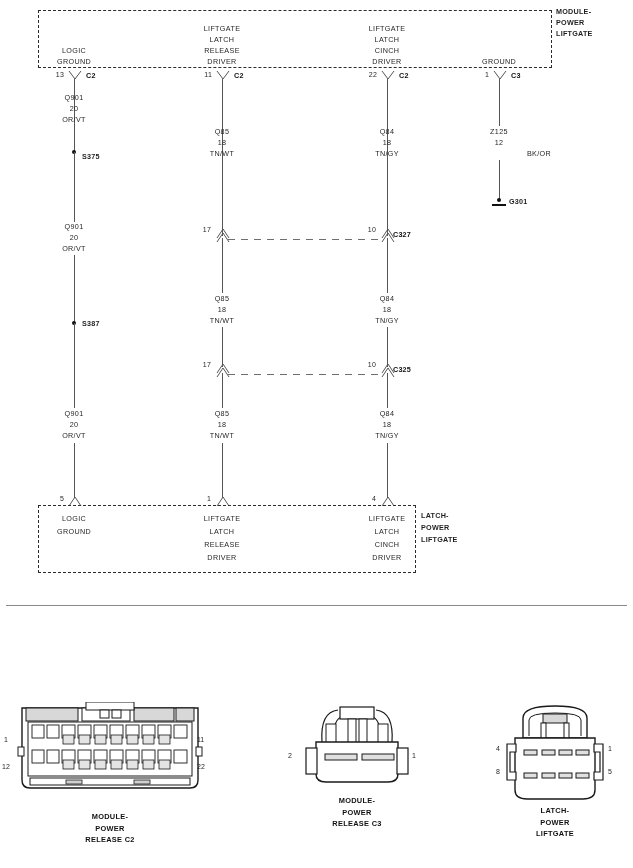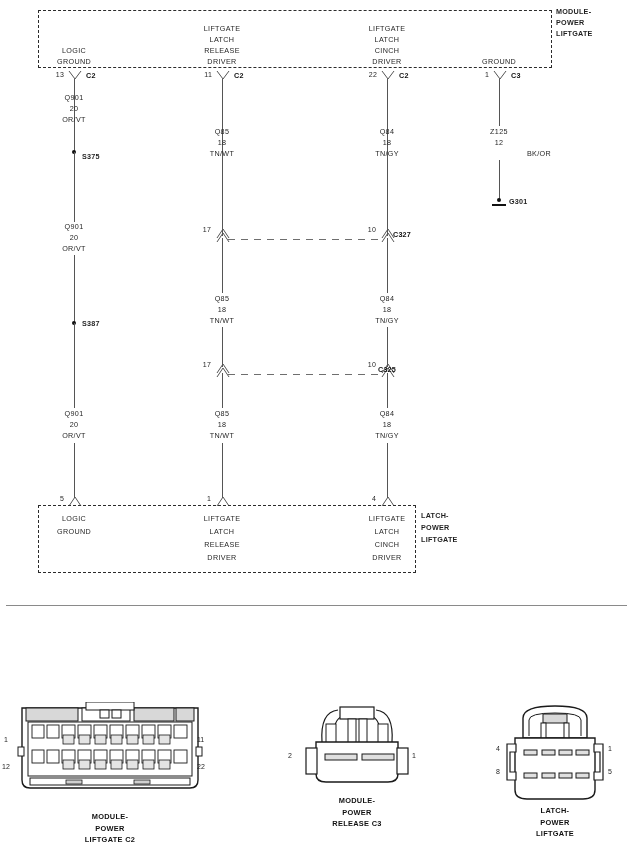--- a/index.html
+++ b/index.html
@@ -177,21 +177,21 @@
     <path d="M3 12 L9 3 L15 12" fill="none" stroke="#555" stroke-width="1"></path>
     <path d="M3 16 L9 7 L15 16" fill="none" stroke="#555" stroke-width="1"></path>
   </svg>
   <div class="pin r" style="left:211px;top:361px;transform:translateX(-100%);">17</div>
   <div class="wire-h" style="left:228px;top:374px;width:152px;"></div>
   <svg class="sym" style="left:379px;top:361px;" width="18" height="16" viewBox="0 0 18 16">
     <path d="M3 12 L9 3 L15 12" fill="none" stroke="#555" stroke-width="1"></path>
     <path d="M3 16 L9 7 L15 16" fill="none" stroke="#555" stroke-width="1"></path>
   </svg>
   <div class="pin r" style="left:376px;top:361px;transform:translateX(-100%);">10</div>
-  <div class="conn-code" style="left:378px;top:365px;">C325</div>
+  <div class="conn-code" style="left:393px;top:365px;">C325</div>
 
   <div class="wire" style="left:222px;top:373px;height:35px;"></div>
   <div class="lbl c" style="left:222px;top:408px;">Q85</div>
   <div class="lbl c" style="left:222px;top:419px;">18</div>
   <div class="lbl c" style="left:222px;top:430px;">TN/WT</div>
   <div class="wire" style="left:222px;top:443px;height:55px;"></div>
 
   <div class="wire" style="left:387px;top:79px;height:157px;"></div>
   <div class="lbl c" style="left:387px;top:126px;">Q84</div>
   <div class="lbl c" style="left:387px;top:137px;">18</div>
@@ -324,21 +324,21 @@
     </svg>
   </div>
   <div class="connpin" style="left:4px;top:736px;">1</div>
   <div class="connpin" style="left:197px;top:736px;">11</div>
   <div class="connpin" style="left:2px;top:763px;">12</div>
   <div class="connpin" style="left:197px;top:763px;">22</div>
 
   <div class="connfig-caption" style="left:110px;top:811px;">
     <div>MODULE-</div>
     <div>POWER</div>
-    <div>LIFTGATE C2</div>
+    <div>RELEASE C2</div>
   </div>
 
   <div class="connfig" style="left:296px;top:702px;">
     <svg width="122" height="92" viewBox="0 0 122 92">
 
       <path d="M26 40 Q24 10 42 8" fill="none" stroke="#1a1a1a" stroke-width="1.2"></path>
       <path d="M96 40 Q98 10 80 8" fill="none" stroke="#1a1a1a" stroke-width="1.2"></path>
       <path d="M38 40 Q36 16 48 14" fill="none" stroke="#1a1a1a" stroke-width="1.2"></path>
       <path d="M84 40 Q86 16 74 14" fill="none" stroke="#1a1a1a" stroke-width="1.2"></path>
       <rect x="44" y="5" width="34" height="12" fill="#ffffff" stroke="#1a1a1a" stroke-width="1.2"></rect>

